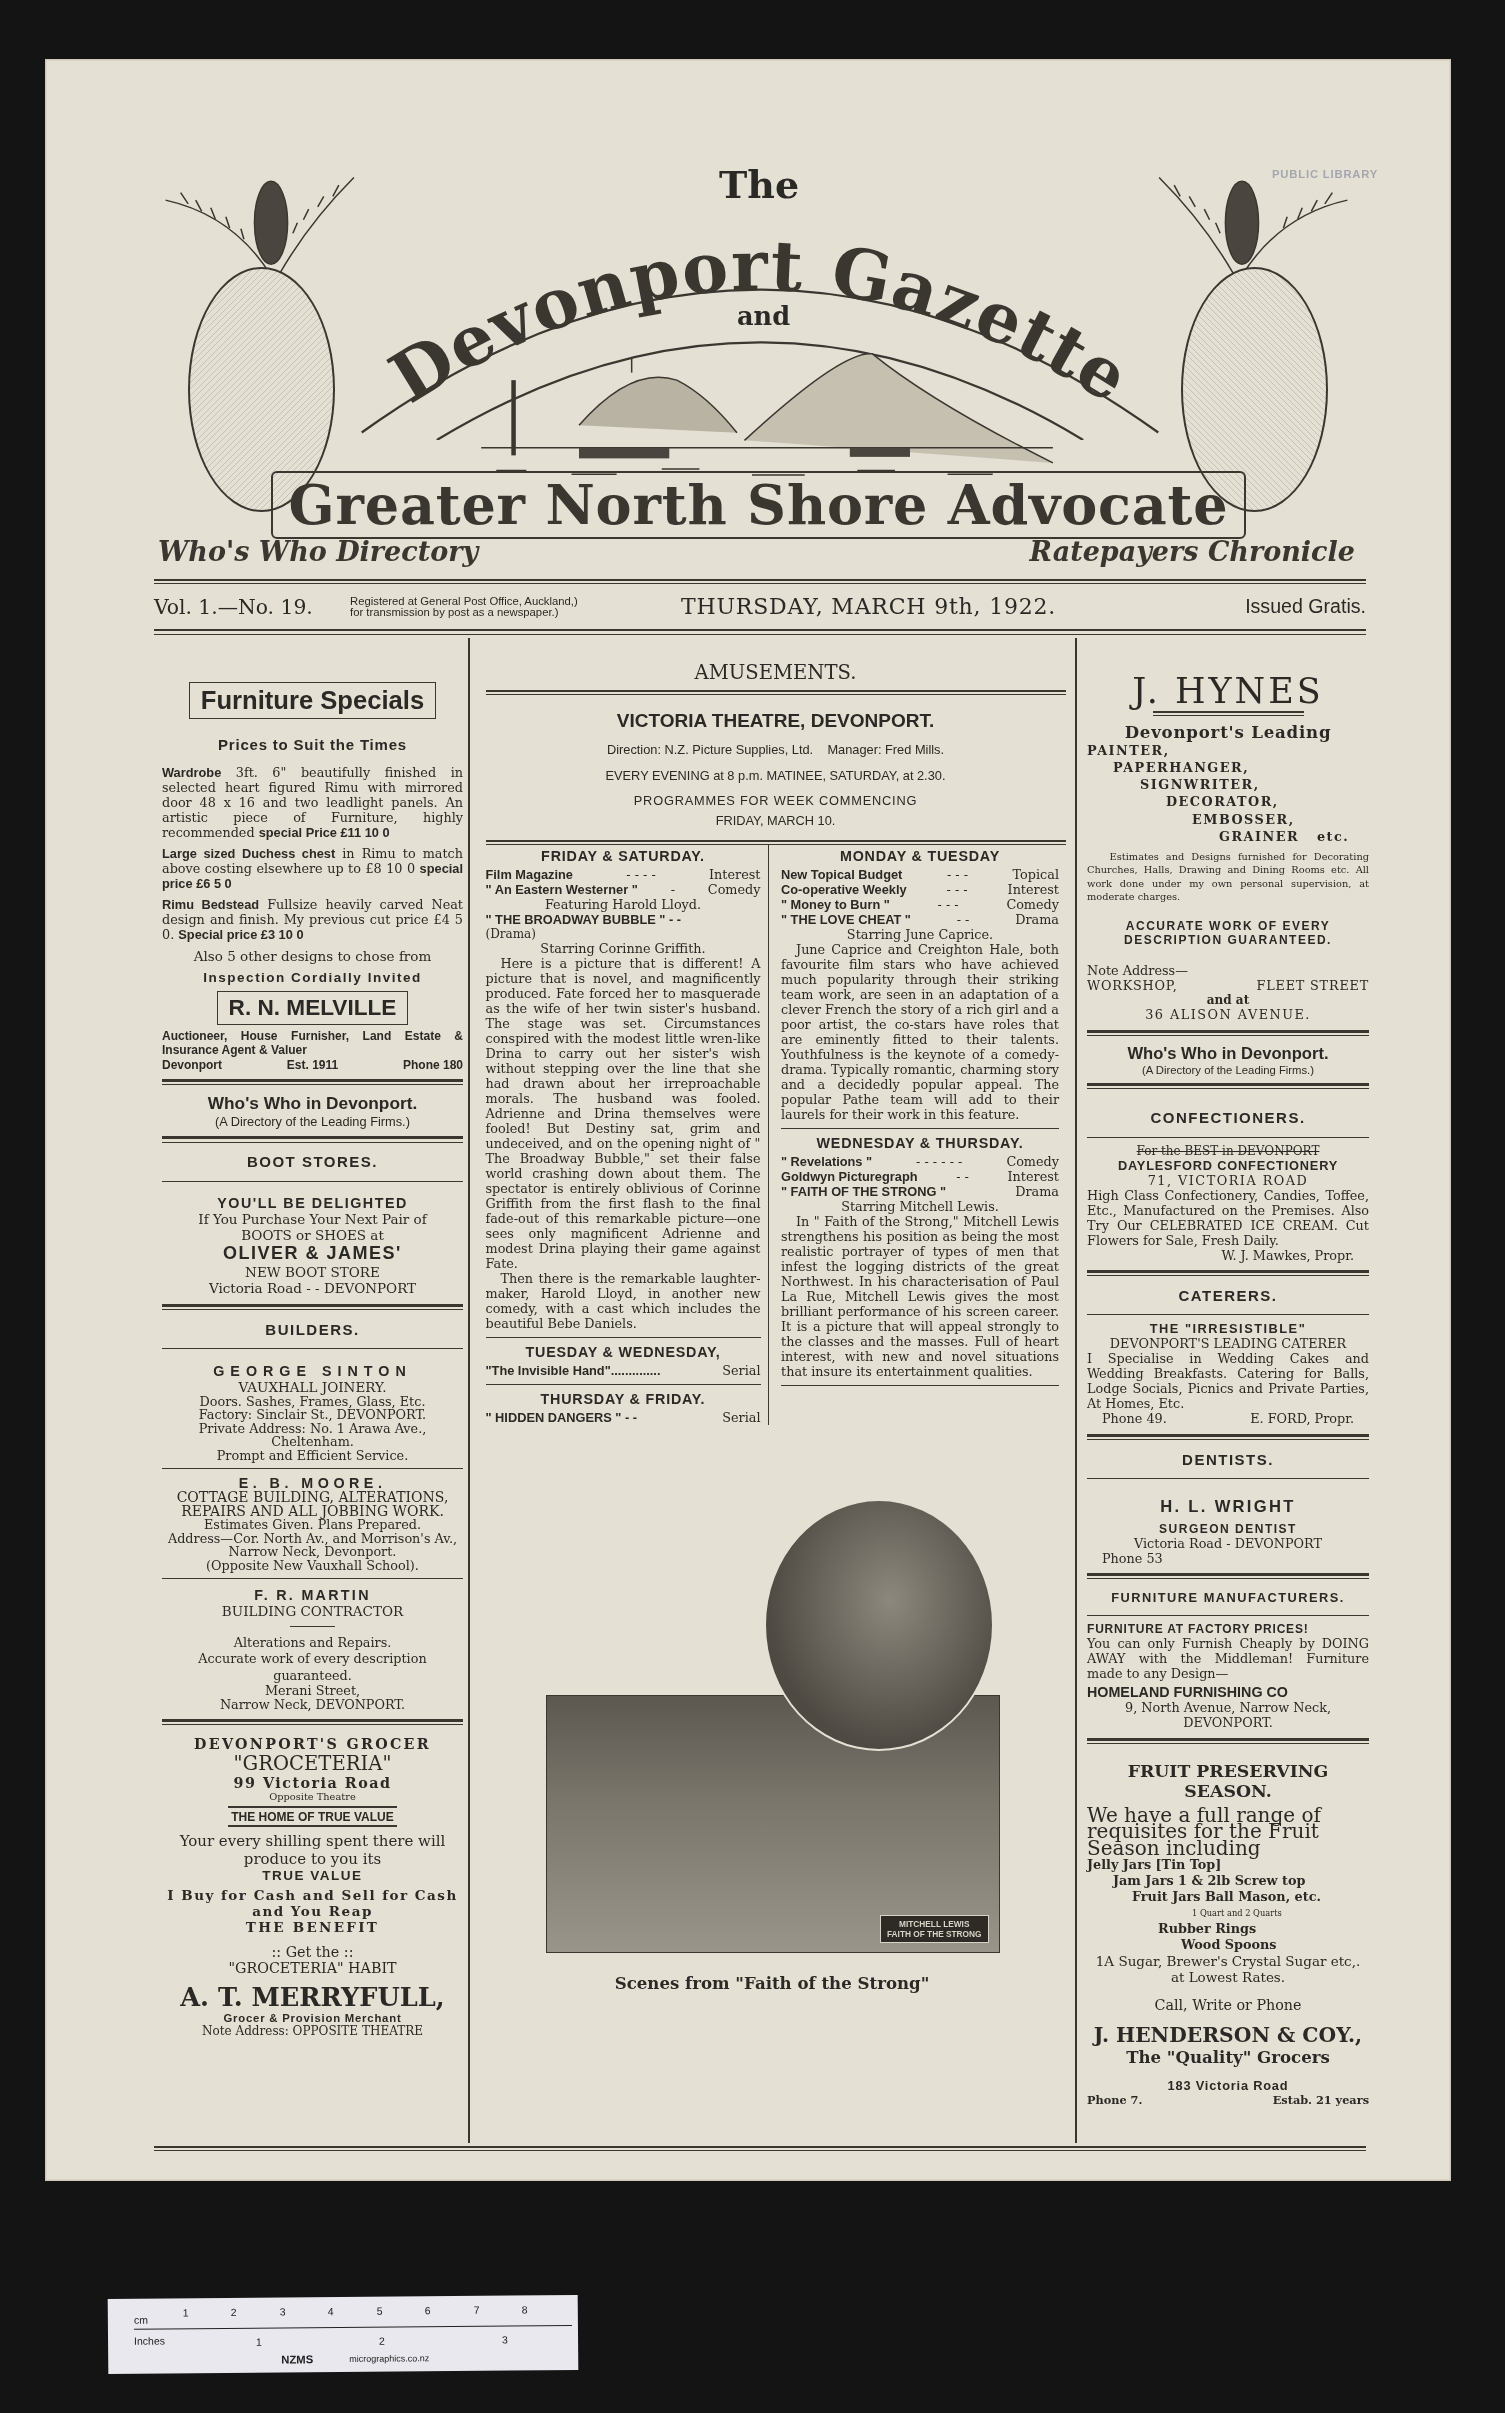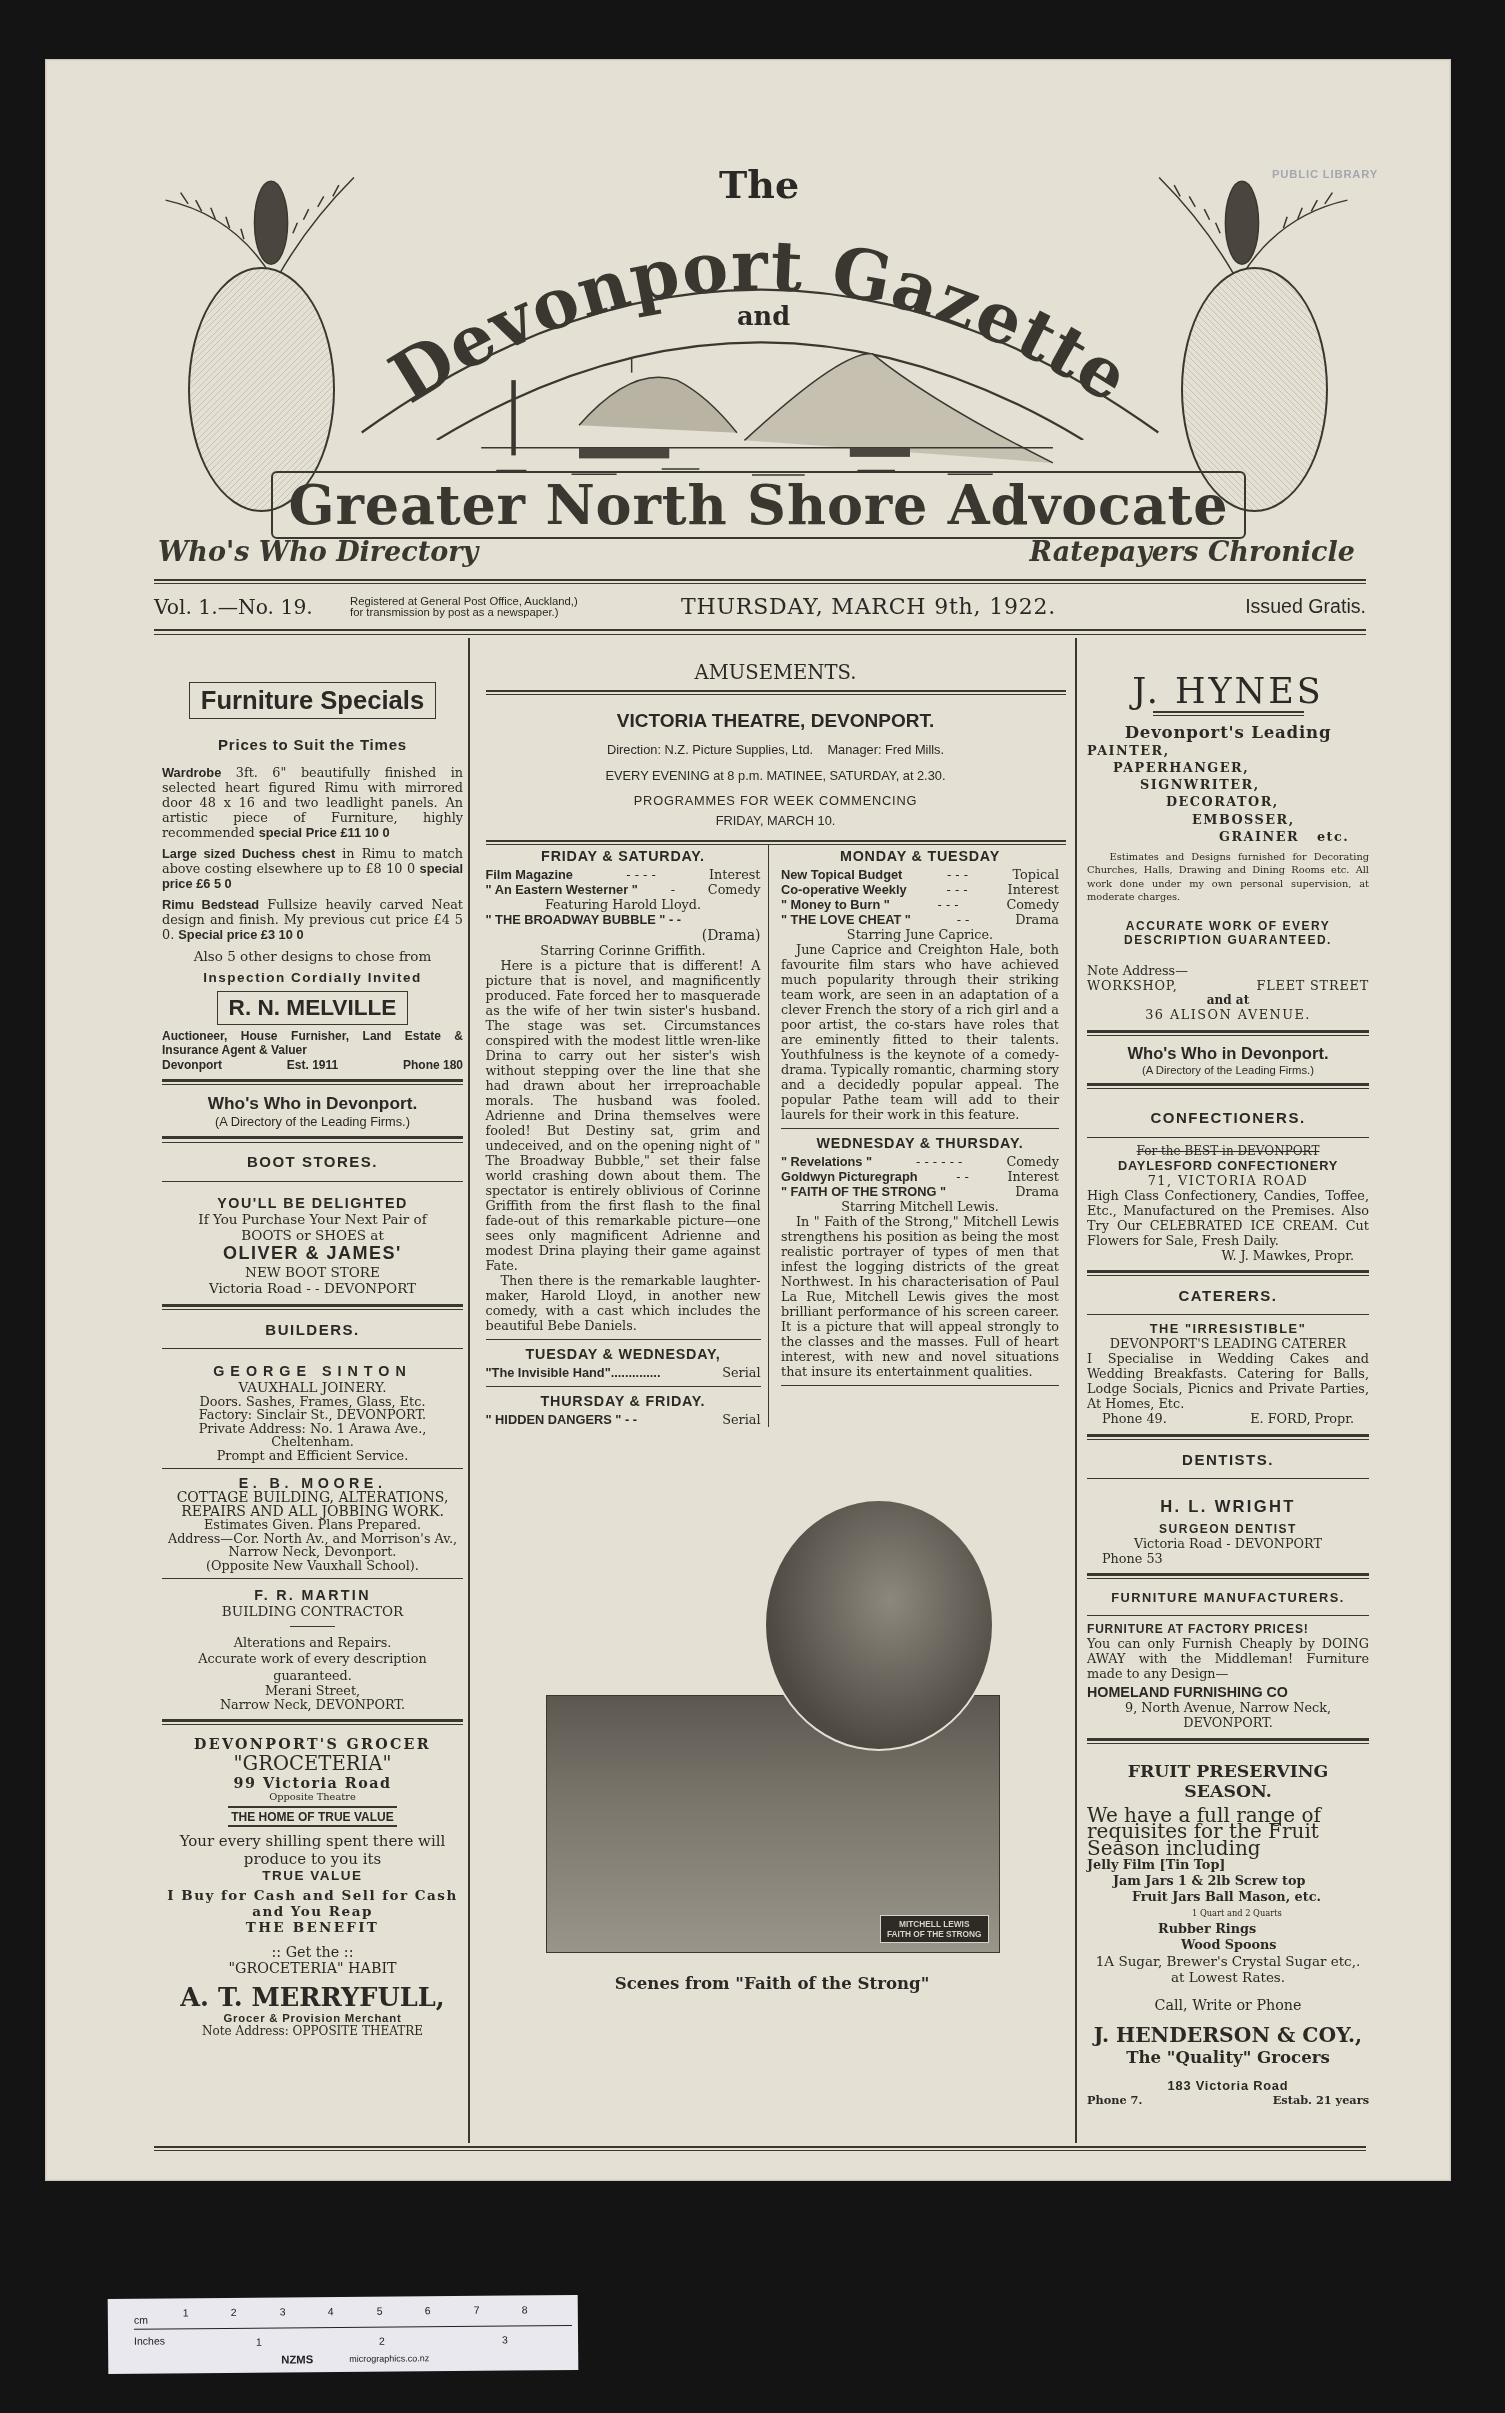--- a/index.html
+++ b/index.html
@@ -220,21 +220,21 @@
           <span>- - - -</span>
           <span>Interest</span>
         </div>
       <div class="listing">
           <span class="t">" An Eastern Westerner "</span>
           <span>-</span>
           <span>Comedy</span>
         </div>
       <div class="center" style="font-size:12.8px">Featuring Harold Lloyd.</div>
       <div class="sans b" style="font-size:12.8px">" THE BROADWAY BUBBLE " - -</div>
-      <div style="text-align:right;font-size:14px">(Drama)</div>
+      <div style="font-size:12px">(Drama)</div>
       <div class="center" style="font-size:12.8px">Starring Corinne Griffith.</div>
       <div class="body17" style="text-indent:15px">Here is a picture that is different! A picture that is novel, and magnificently produced. Fate forced her to masquerade as the wife of her twin sister's husband. The stage was set. Circumstances conspired with the modest little wren-like Drina to carry out her sister's wish without stepping over the line that she had drawn about her irreproachable morals. The husband was fooled. Adrienne and Drina themselves were fooled! But Destiny sat, grim and undeceived, and on the opening night of " The Broadway Bubble," set their false world crashing down about them. The spectator is entirely oblivious of Corinne Griffith from the first flash to the final fade-out of this remarkable picture—one sees only magnificent Adrienne and modest Drina playing their game against Fate.</div>
       <div class="body17" style="text-indent:15px">Then there is the remarkable laughter-maker, Harold Lloyd, in another new comedy, with a cast which includes the beautiful Bebe Daniels.</div>
       <div class="hr1"></div>
       <div class="dayhead">TUESDAY &amp; WEDNESDAY,</div>
       <div class="listing">
           <span class="t">"The Invisible Hand"..............</span>
           <span>Serial</span>
         </div>
       <div class="hr1"></div>
@@ -357,21 +357,21 @@
   <div class="hr1"></div>
   <div class="sans b" style="font-size:12px;letter-spacing:0.8px">FURNITURE AT FACTORY PRICES!</div>
   <div class="body17">You can only Furnish Cheaply by DOING AWAY with the Middleman! Furniture made to any Design—</div>
   <div class="sans b" style="font-size:14.3px;margin-top:3px">HOMELAND FURNISHING CO</div>
   <div class="center" style="font-size:12.8px">9, North Avenue, Narrow Neck,</div>
   <div class="center" style="font-size:12.8px">DEVONPORT.</div>
   <div class="hr2"></div>
   <div class="center b" style="font-size:17.3px;margin-top:16.6px">FRUIT PRESERVING SEASON.</div>
   <div style="font-size:20px;line-height:16.6px;margin-top:6px">We have a full range of requisites for the Fruit Season including</div>
   <div class="b" style="font-size:12.8px;line-height:16px">
-    <div>Jelly Film [Tin Top]</div>
+    <div>Jelly Jars [Tin Top]</div>
     <div style="padding-left:26px">Jam Jars 1 &amp; 2lb Screw top</div>
     <div style="padding-left:45px">Fruit Jars Ball Mason, etc.</div>
     <div style="padding-left:105px;font-size:8.3px;font-weight:normal">1 Quart and 2 Quarts</div>
     <div style="padding-left:71px">Rubber Rings</div>
     <div style="padding-left:94px">Wood Spoons</div>
   </div>
   <div class="center" style="font-size:13.5px;line-height:16px">1A Sugar, Brewer's Crystal Sugar etc,. at Lowest Rates.</div>
   <div class="center" style="font-size:14.3px;margin-top:12px">Call, Write or Phone</div>
   <div class="center b" style="font-size:20.3px;margin-top:10.5px">J. HENDERSON &amp; COY.,</div>
   <div class="center b" style="font-size:16.6px">The "Quality" Grocers</div>

